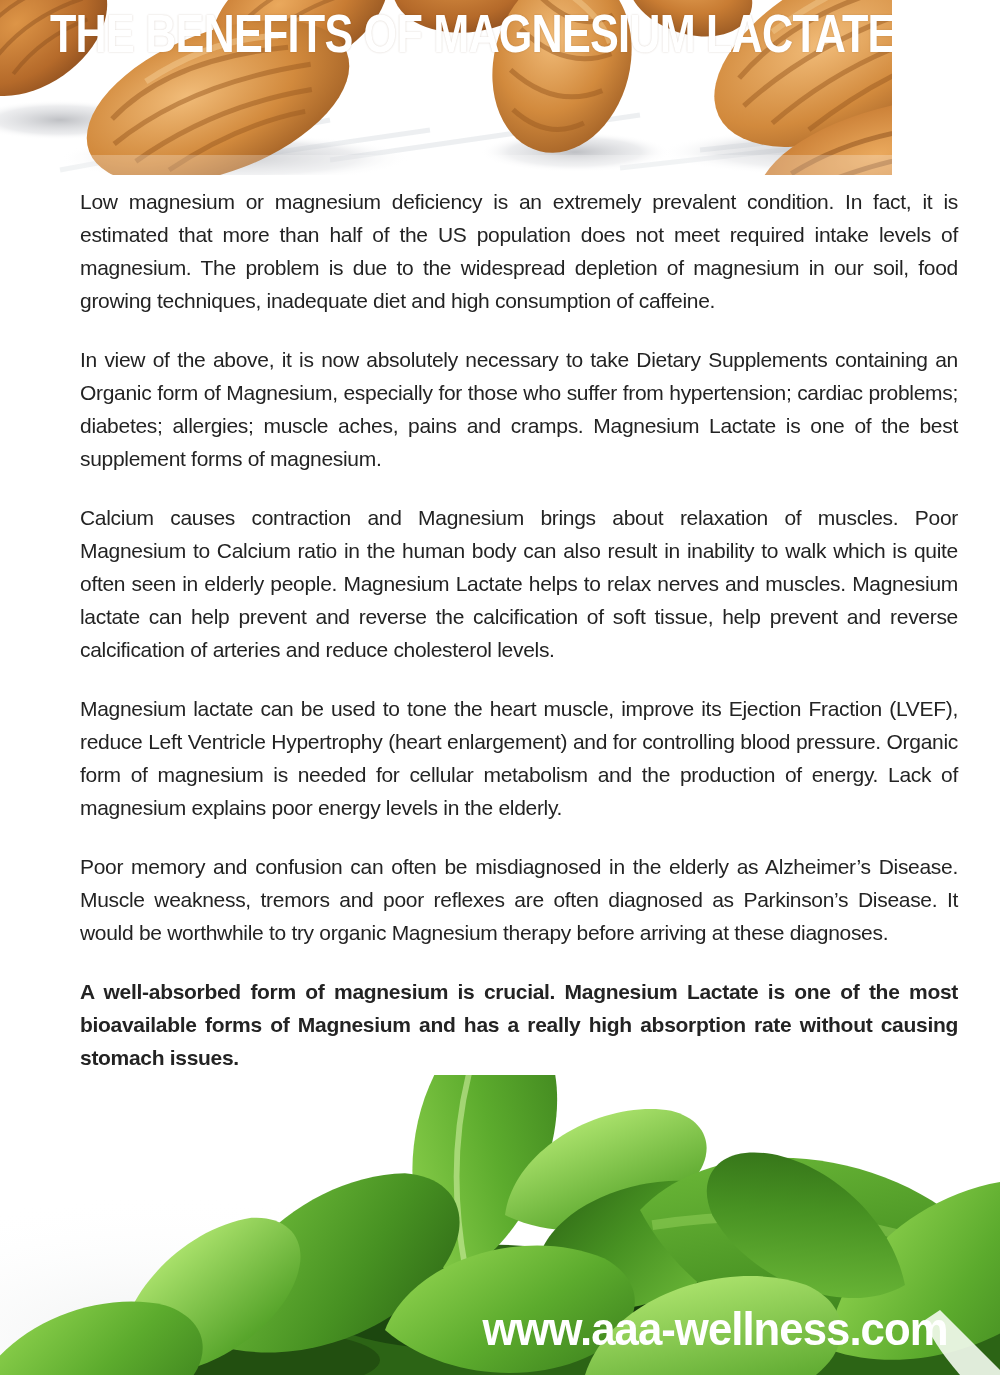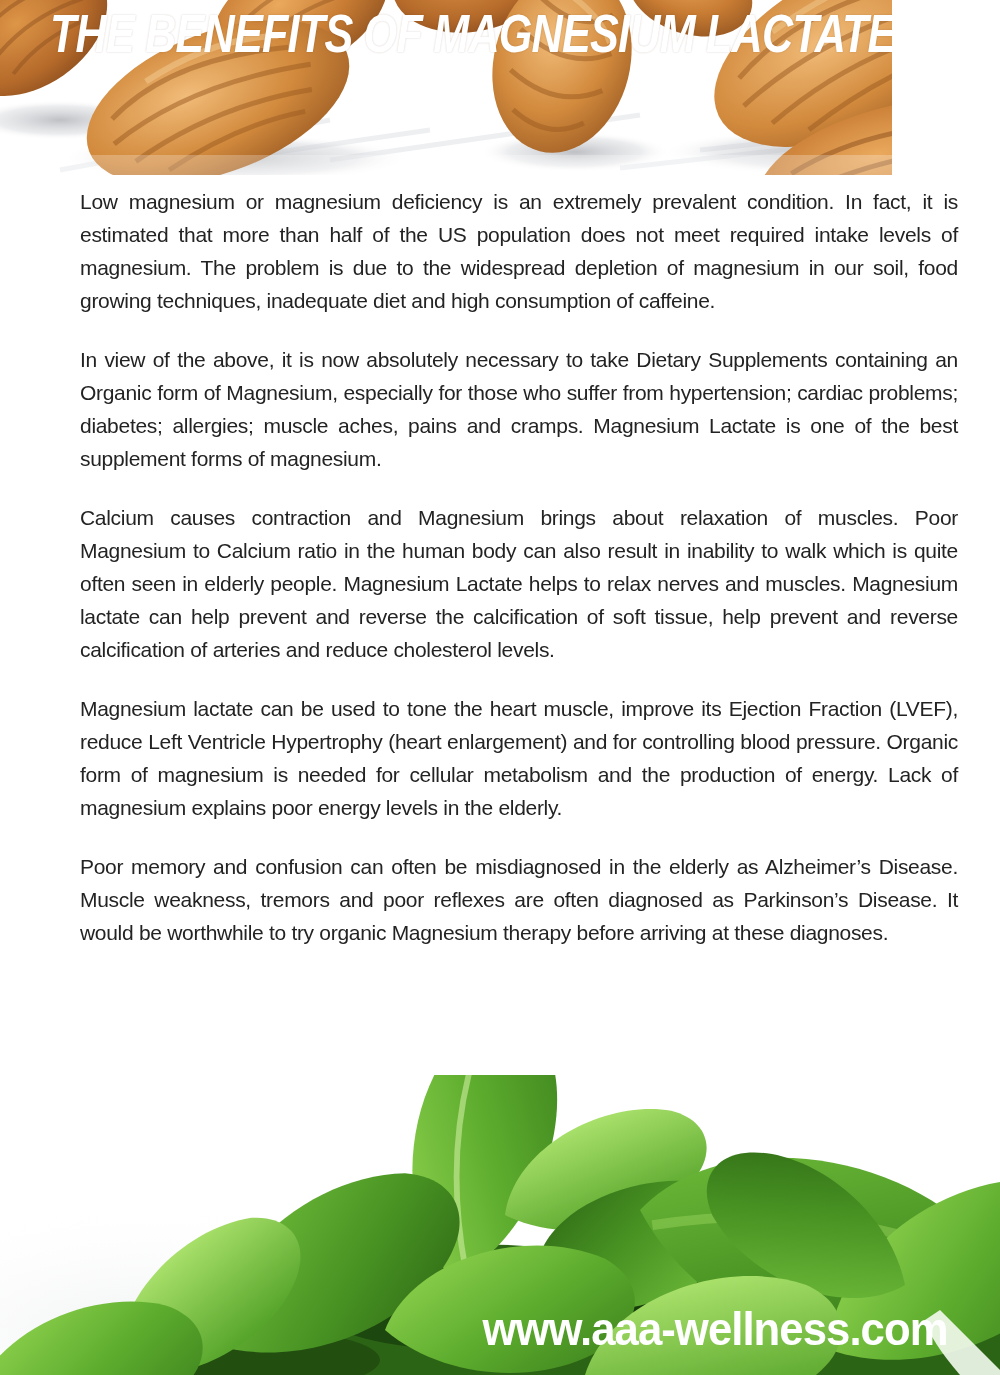--- a/index.html
+++ b/index.html
@@ -8,21 +8,20 @@
     width:1000px;height:1375px;
     margin:0 auto;
     background:#ffffff;
     overflow:hidden;
     font-family:"Liberation Sans", sans-serif;
   }
   
   .banner{
     position:absolute;top:0;left:0;width:892px;height:175px;
     overflow:hidden;
-    font-style:italic;
   }
   .banner svg{display:block;}
   .page-title{
     position:absolute;top:2px;left:50px;
     font-size:54px;font-weight:bold;color:#ffffff;
     letter-spacing:-1px;white-space:nowrap;
     transform:scaleX(0.80);transform-origin:left top;
     text-shadow:0 0 2px rgba(90,50,20,.25);
   }
   
@@ -142,20 +141,21 @@
     </svg>
     <div class="page-title">THE BENEFITS OF MAGNESIUM LACTATE</div>
   </div>
 
   <div class="body-copy">
     <p>Low magnesium or magnesium deficiency is an extremely prevalent condition. In fact, it is estimated that more than half of the US population does not meet required intake levels of magnesium. The problem is due to the widespread depletion of magnesium in our soil, food growing techniques,  inadequate diet and high consumption of caffeine.</p>
     <p>In view of the above, it is now absolutely necessary to take Dietary Supplements containing an Organic form of Magnesium, especially for those who suffer from hypertension; cardiac problems; diabetes; allergies; muscle aches, pains and cramps. Magnesium Lactate is one of the best supplement forms of magnesium.</p>
     <p>Calcium causes contraction and Magnesium brings about relaxation of muscles. Poor Magnesium to Calcium ratio in the human body can also result in inability to walk which is quite often seen in elderly people. Magnesium Lactate helps to relax nerves and muscles. Magnesium lactate can help prevent and reverse the calcification of soft tissue, help prevent and reverse calcification of arteries and reduce cholesterol levels.</p>
     <p>Magnesium lactate can be used to tone the heart muscle, improve its Ejection Fraction (LVEF), reduce Left Ventricle Hypertrophy (heart enlargement) and for controlling blood pressure. Organic form of magnesium is needed for cellular metabolism and the production of energy. Lack of magnesium explains poor energy levels in the elderly.</p>
     <p>Poor memory and confusion can often be misdiagnosed in the elderly as Alzheimer’s Disease. Muscle weakness, tremors and poor reflexes are often diagnosed as Parkinson’s Disease. It would be worthwhile to try organic Magnesium therapy before arriving at these diagnoses.</p>
+    <p class="bold">A well-absorbed form of magnesium is crucial. Magnesium Lactate is one of the most bioavailable forms of Magnesium and has a really high absorption rate without causing stomach issues.</p>
   </div>
 
   <div class="footer">
     <svg width="1000" height="300" viewBox="0 0 1000 300" xmlns="http://www.w3.org/2000/svg">
       <defs>
         <linearGradient id="leafA" x1="0" y1="0" x2="1" y2="1">
           <stop offset="0%" stop-color="#96d853"></stop>
           <stop offset="55%" stop-color="#5cab2d"></stop>
           <stop offset="100%" stop-color="#3c811d"></stop>
         </linearGradient>

